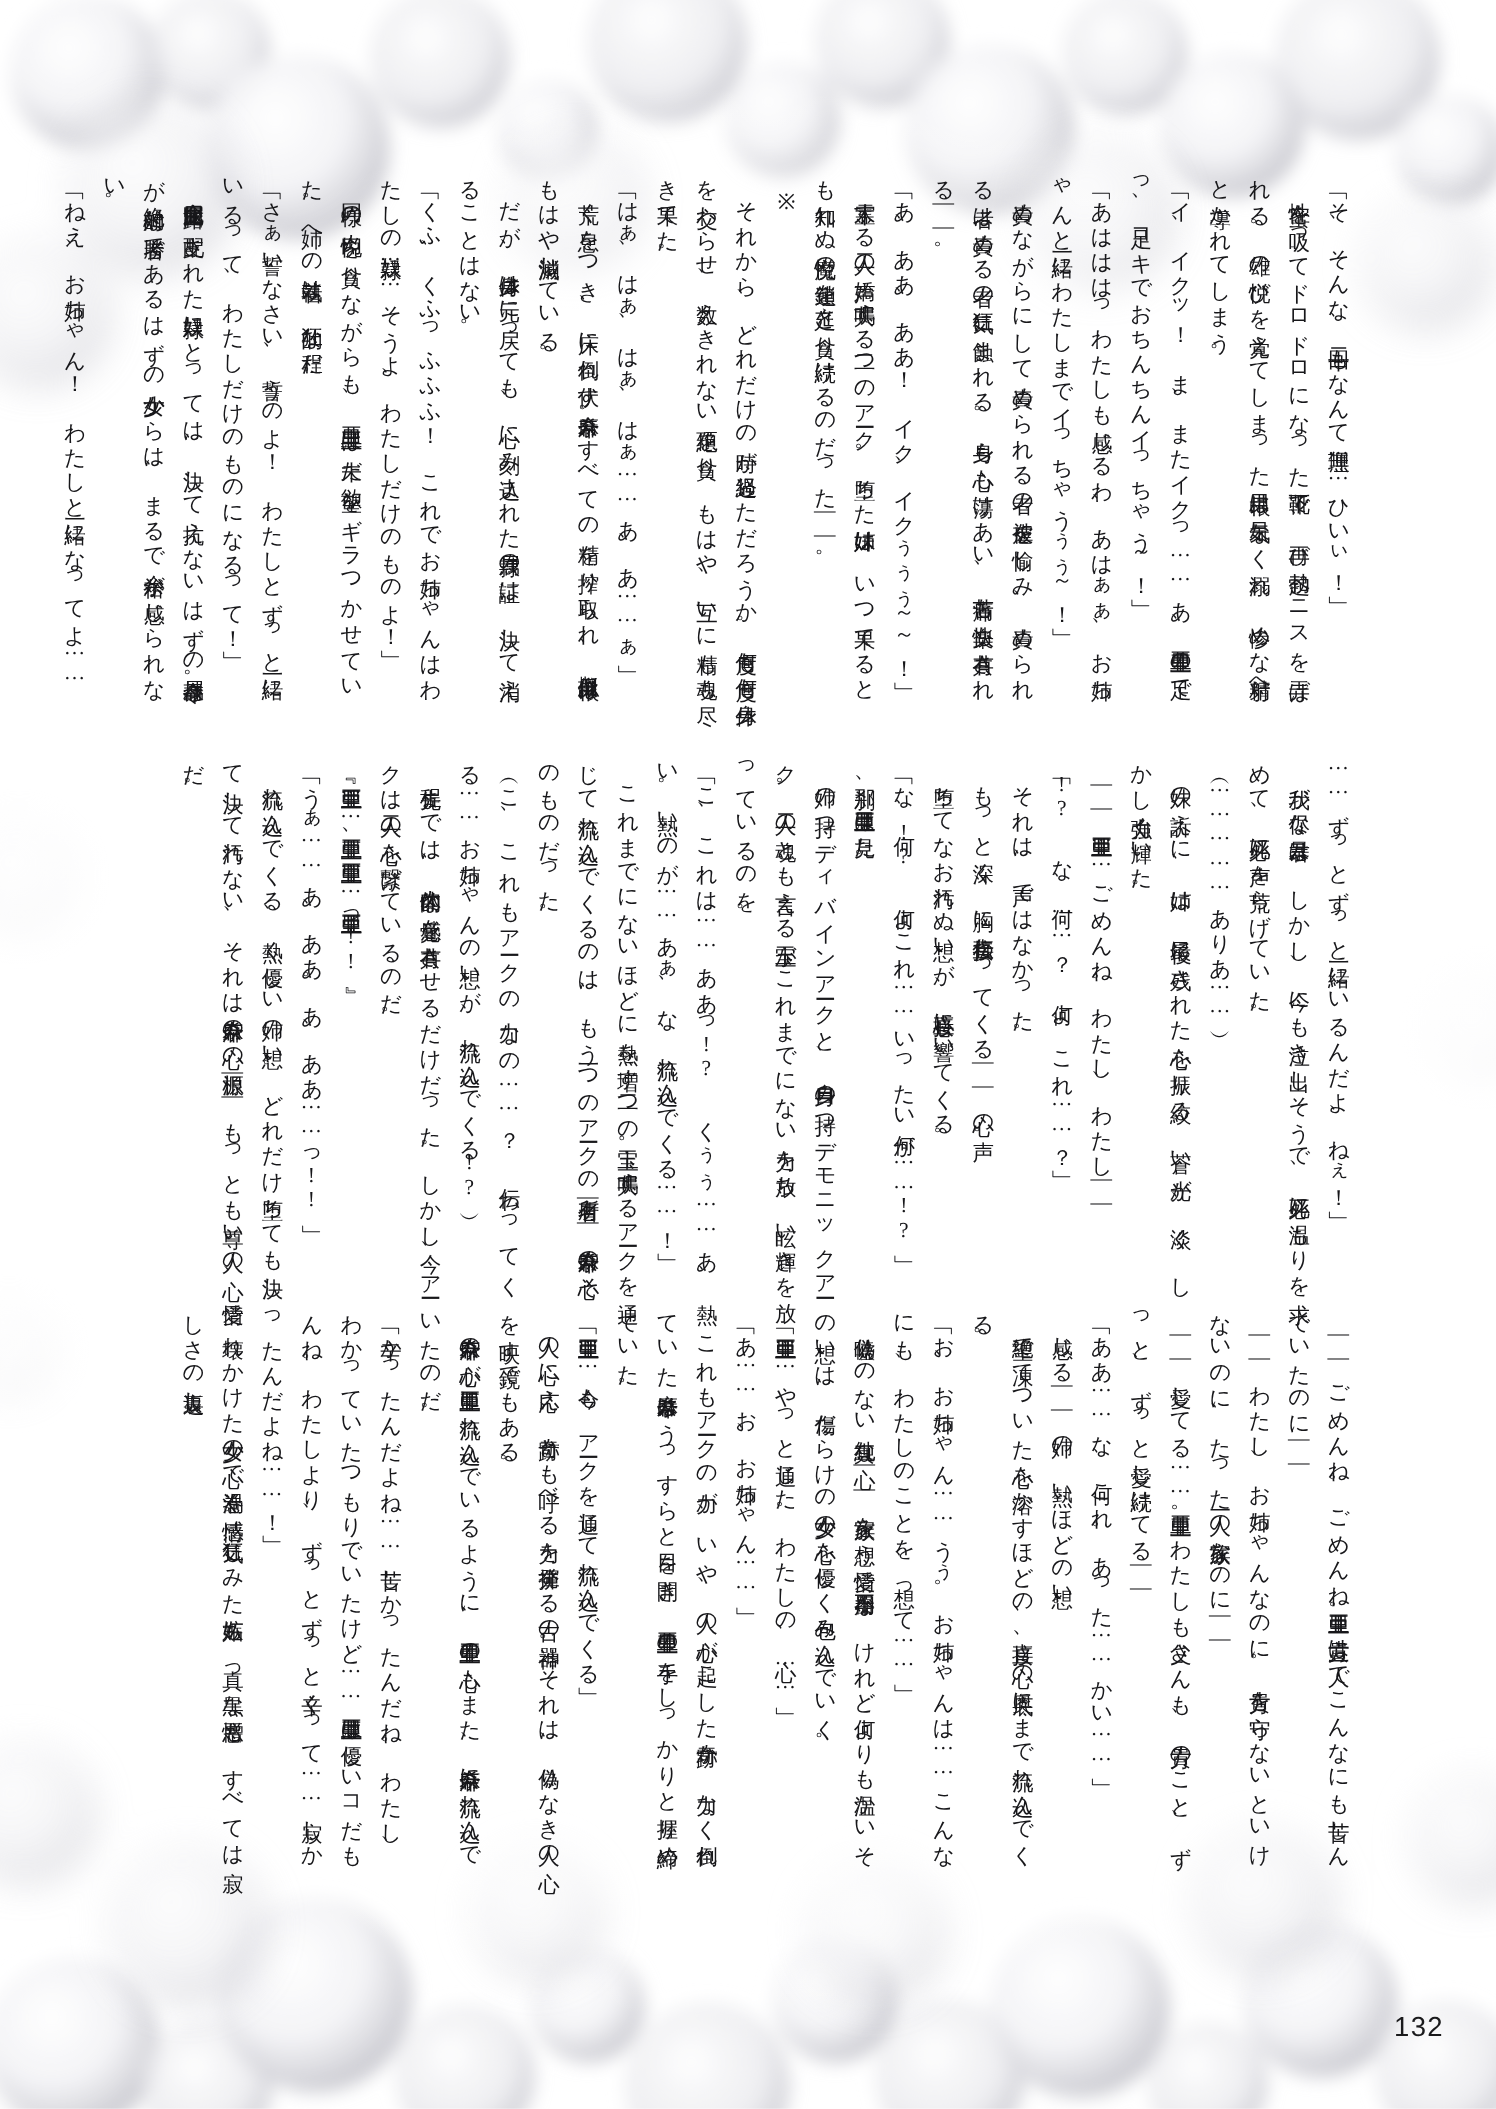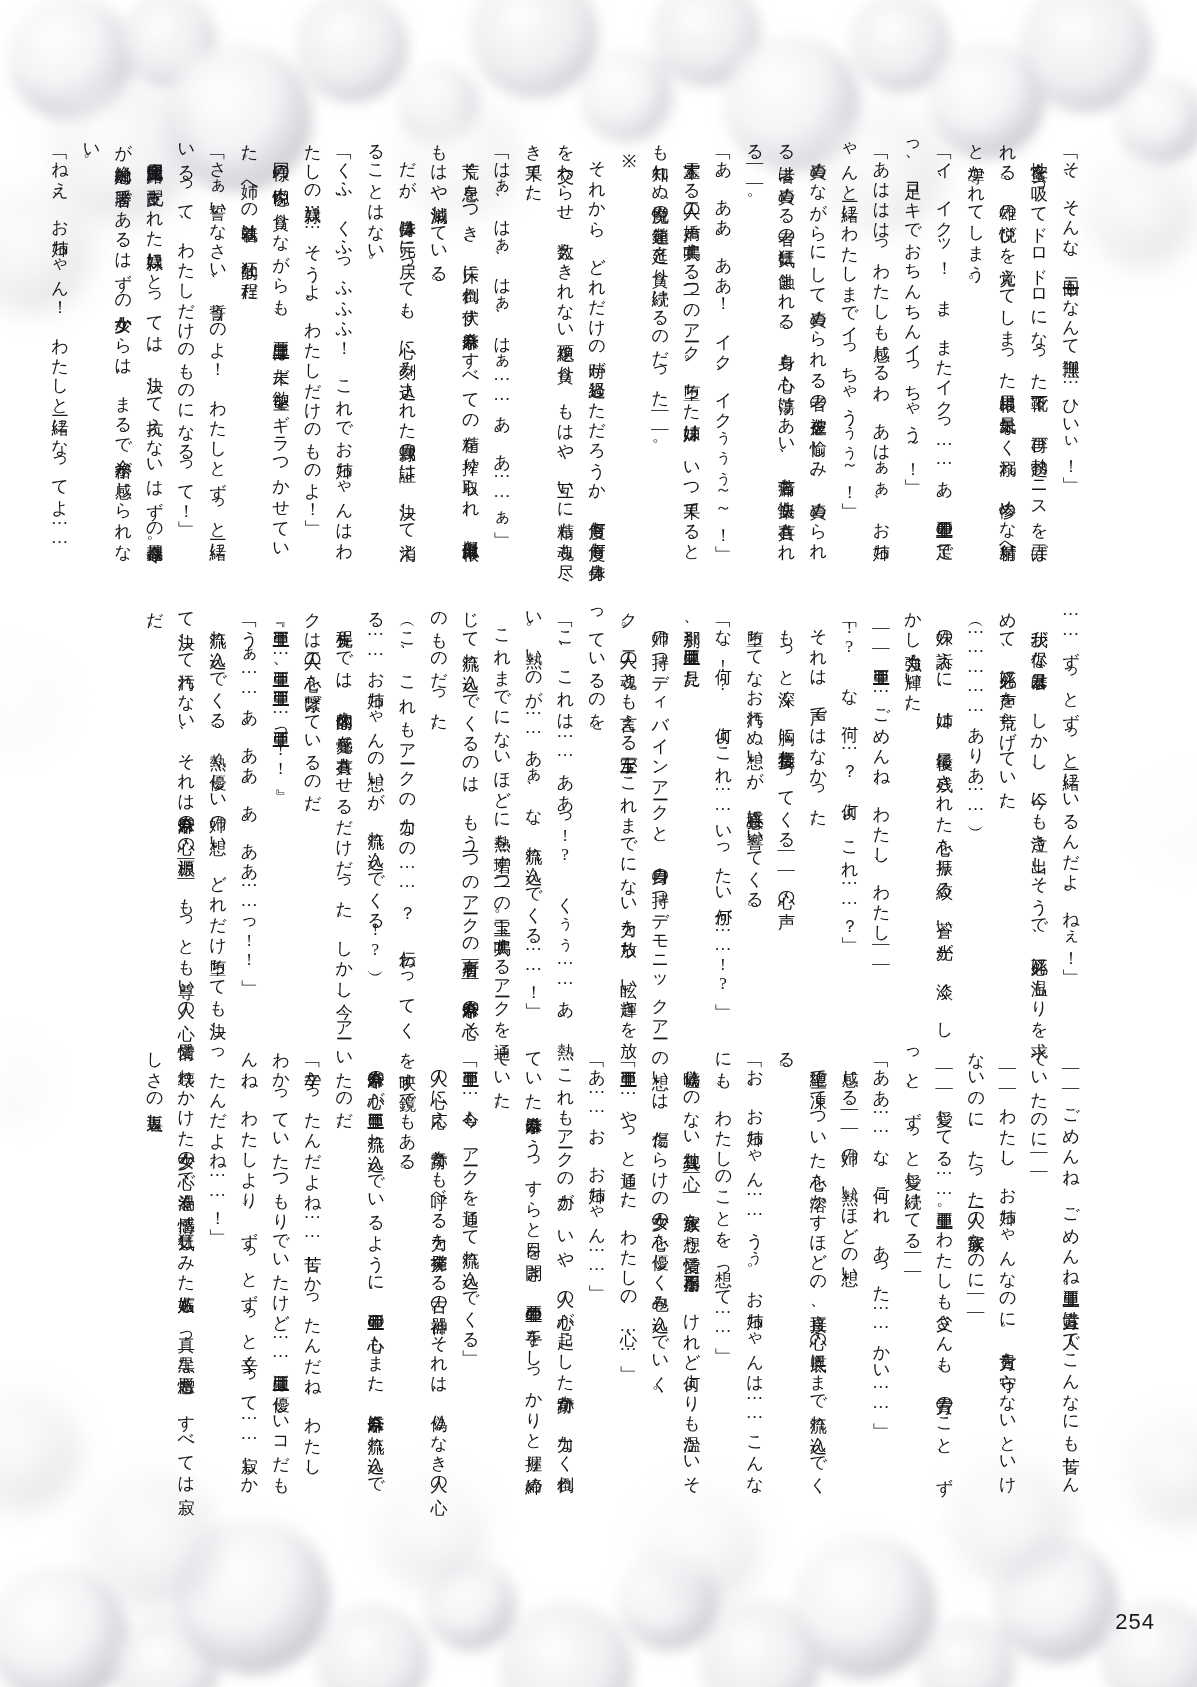--- a/index.html
+++ b/index.html
@@ -189,14 +189,14 @@
     <p class="ind">「亜里亜……やっと通じた。わたしの、心……」</p>
     <p class="ind">「あ……お、お姉ちゃん……」</p>
     <p class="ind">これもアークの力が、いや、人の心が起こした奇跡か。力なく倒れていた麻希奈はうっすらと目を開き、亜里亜の手をしっかりと握り締めていた。</p>
     <p class="ind">「亜里亜……今も、アークを通じて流れ込んでくる」</p>
     <p class="ind">人の心に応え、奇跡とも呼べる力を発揮する古の神器。それは、偽りなき人の心を映す鏡でもある。</p>
     <p class="ind">麻希奈の心が亜里亜に流れ込んでいるように、亜里亜の心もまた、麻希奈に流れ込んでいたのだ。</p>
     <p class="ind">「辛かったんだよね……苦しかったんだね。わたし、わかっていたつもりでいたけど……亜里亜は優しいコだもんね。わたしより、ずっとずっと辛くって……寂しかったんだよね……！」</p>
     <p class="ind">壊れかけた少女の心で渦巻く感情。狂気じみた嫉妬も、真っ黒な憎悪も、すべては寂しさの裏返し。</p>
   </div>
 
-  <div id="page-number">254</div>
+  <div id="page-number">132</div>
 </div>
 
 </body></html>

